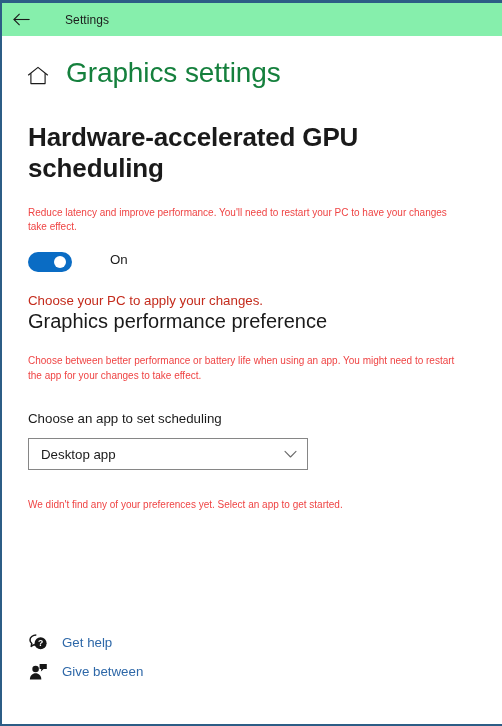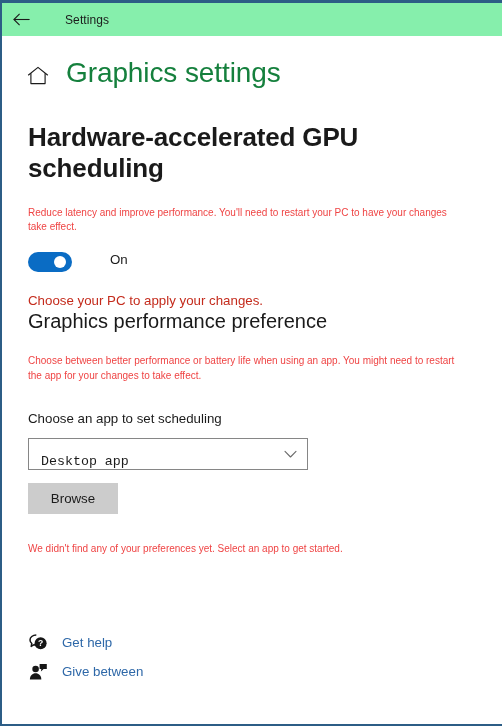--- a/index.html
+++ b/index.html
@@ -148,23 +148,22 @@
     color: #1b1b1b;
   }
   .dropdown {
     position: relative;
     box-sizing: border-box;
     width: 280px;
     height: 32px;
     border: 1px solid #868686;
     background: #ffffff;
     display: flex;
-    align-items: flex-end;
-    cursor: default;
-    font-family: Liberation Mono, monospace;
+    align-items: center;
+    cursor: default;
   }
   .dropdown-value {
     font-size: 13.3px;
     color: #1b1b1b;
     padding-left: 12px;
   }
   .chevron {
     position: absolute;
     right: 10px;
     top: 50%;
@@ -271,21 +270,20 @@
 
       <div class="dropdown" style="margin-top:12px;">
         <span class="dropdown-value">Desktop app</span>
         <span class="chevron">
           <svg width="13" height="9" viewBox="0 0 13 9">
             <path d="M1 1.3 L6.5 7 L12 1.3" fill="none" stroke="#6b6b6b" stroke-width="1.1" stroke-linecap="round" stroke-linejoin="round"></path>
           </svg>
         </span>
       </div>
 
-      <button class="browse-btn" style="margin-top:13px;">Browse</button>
 
       <div class="body-text" style="margin-top:28px;">We didn't find any of your preferences yet. Select an app to get started.</div>
     </div>
 
   </div>
 
   <div class="footer">
 
     <div class="link-row">
       <span class="link-icon">

